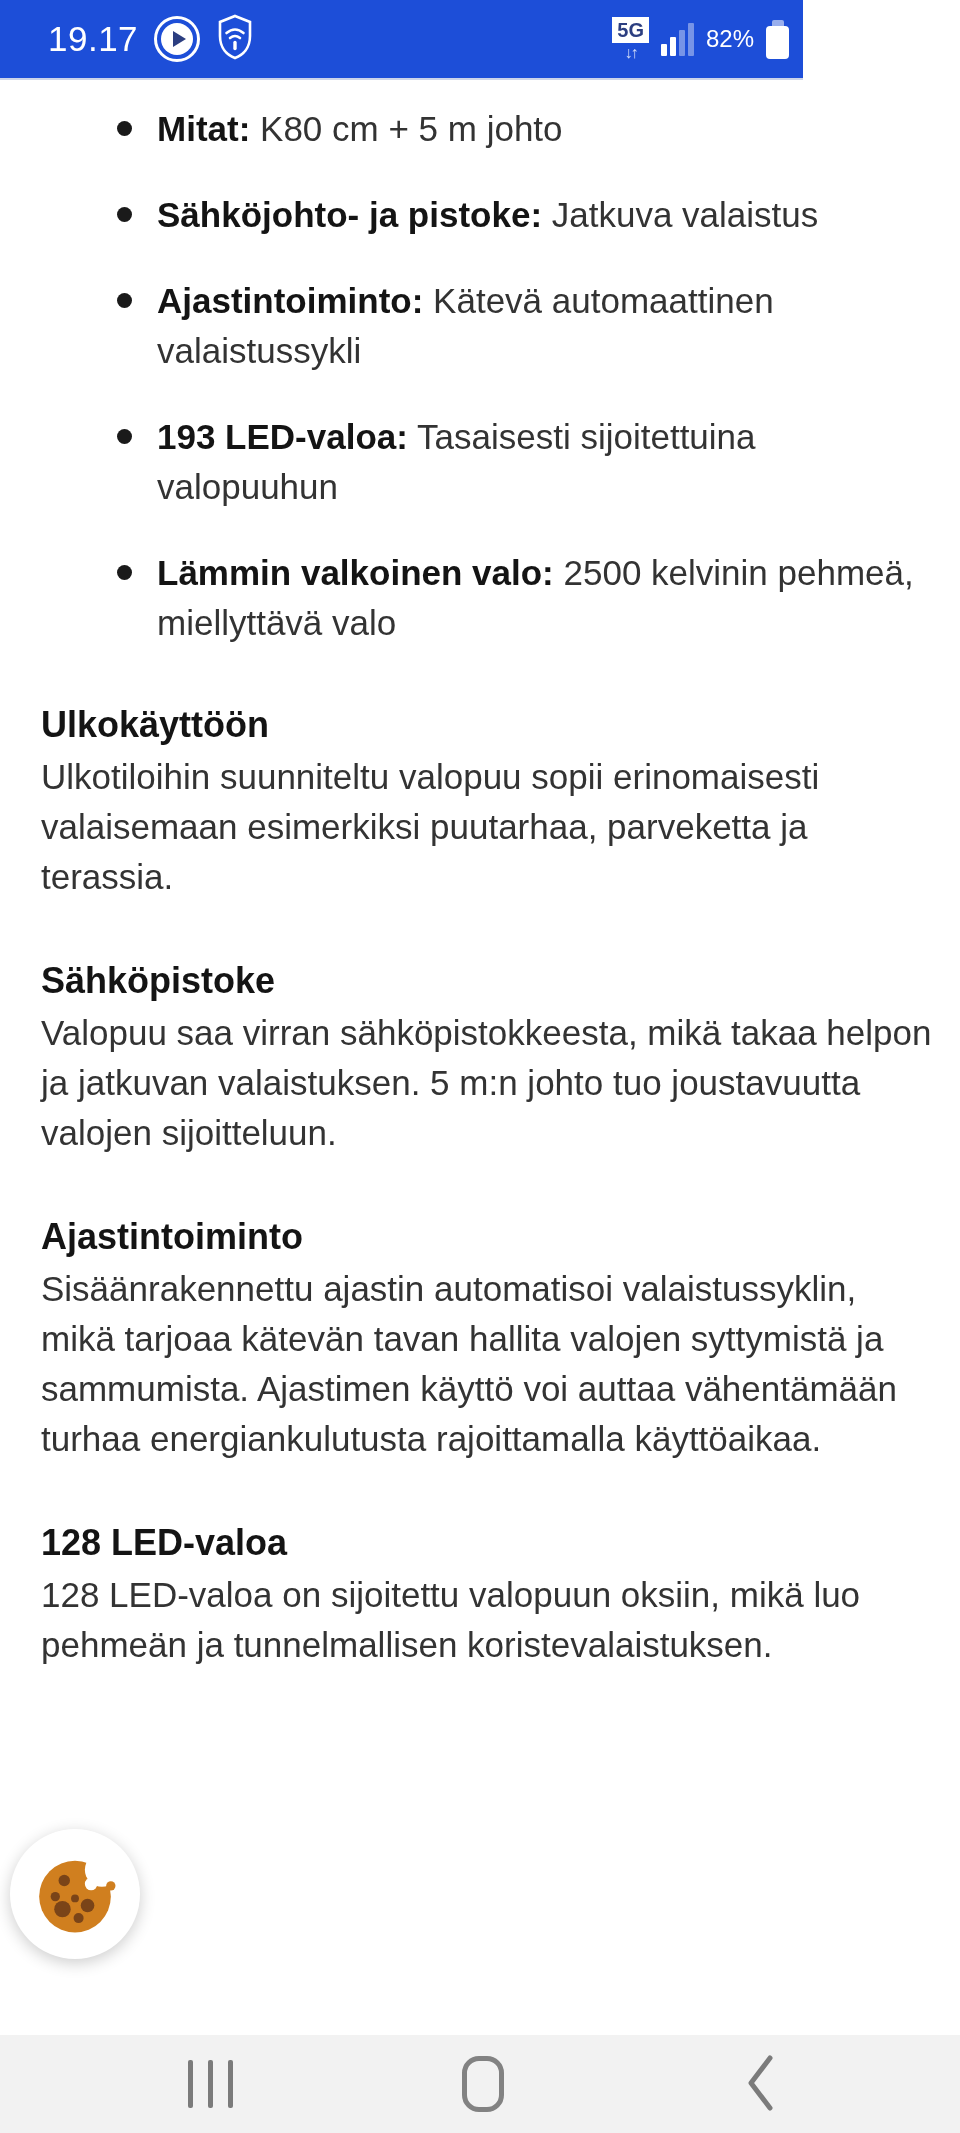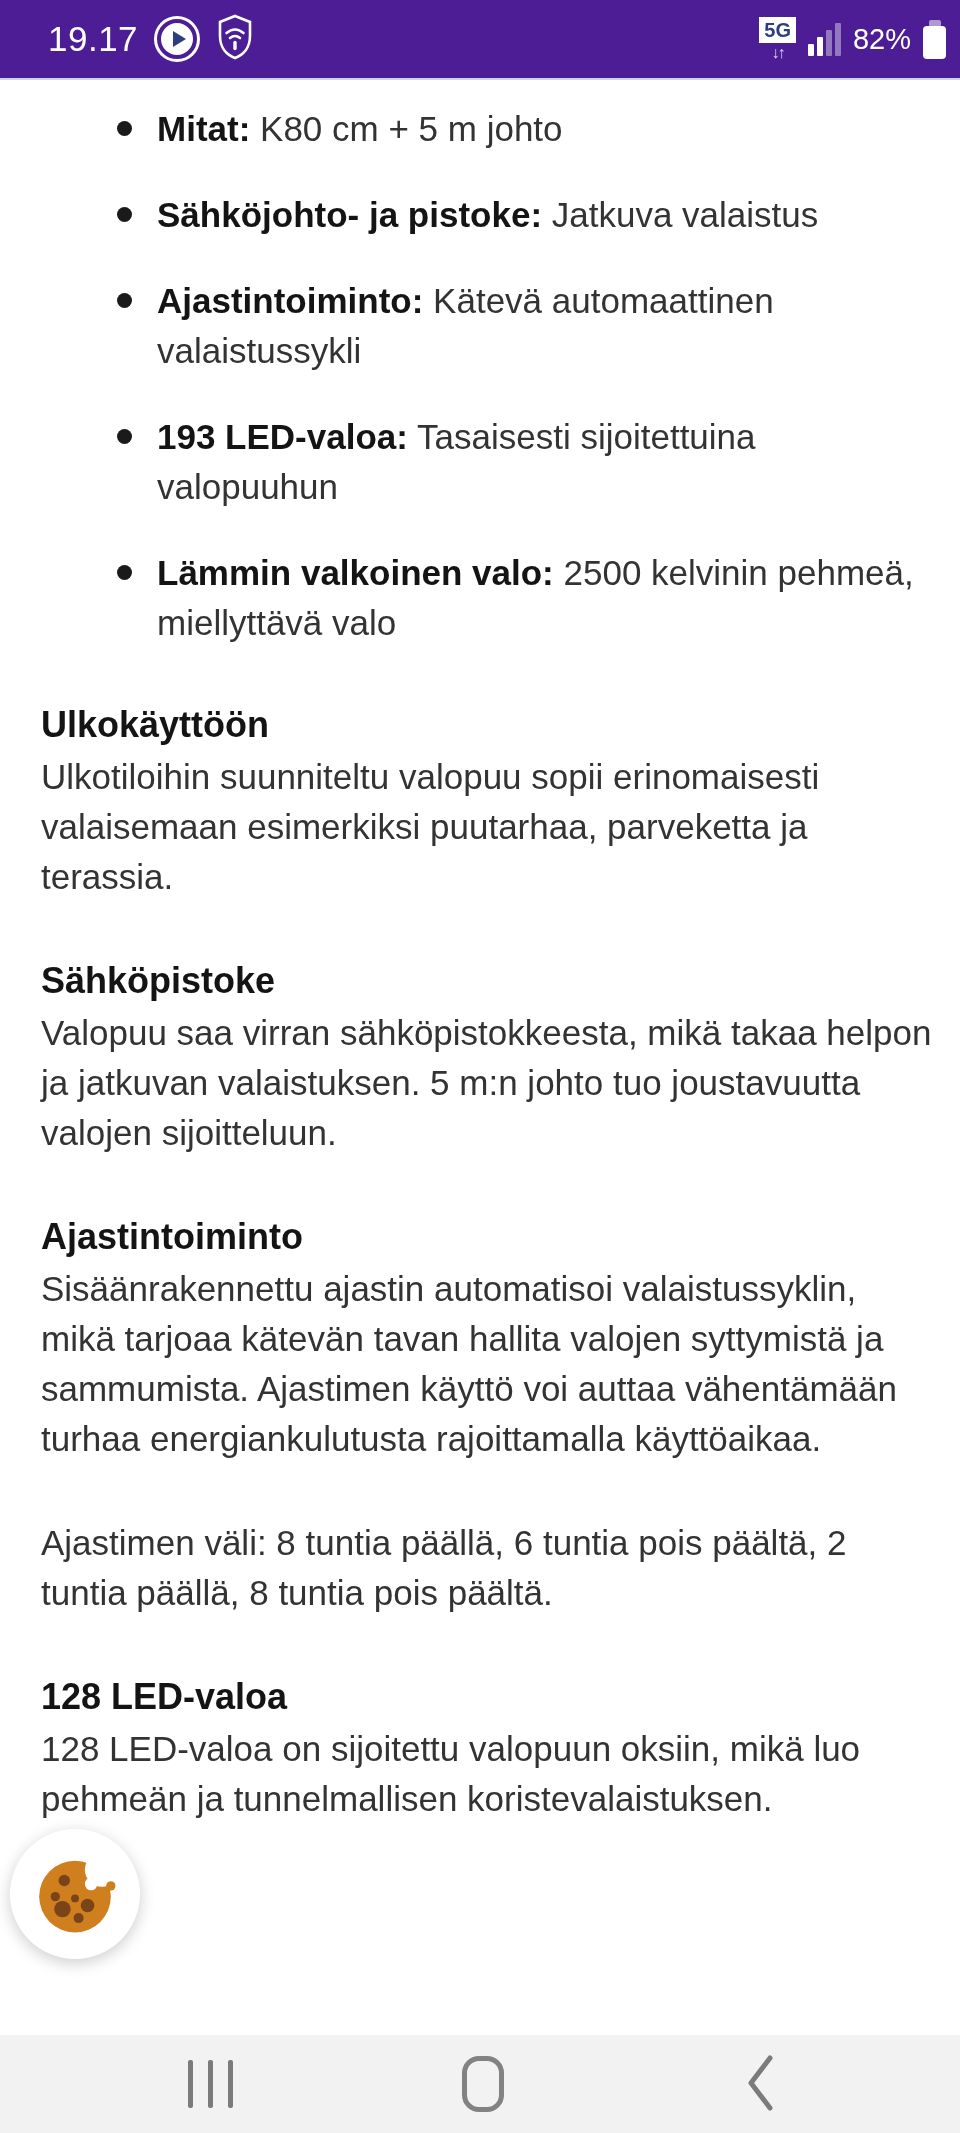--- a/index.html
+++ b/index.html
@@ -5,22 +5,22 @@
   * { margin:0; padding:0; box-sizing:border-box; }
   html,body { width:960px; }
   body {
     width:960px; height:2133px; position:relative; overflow:hidden;
     background:#ffffff;
     font-family:"Liberation Sans", sans-serif;
     color:#333333;
   }
   
   .statusbar {
-    position:absolute; top:0; left:0; width:960px; height:80px;
-    background:#4c1d95; color:#ffffff;
+    position:absolute; top:0; left:0; width:803px; height:80px;
+    background:#1d4ed8; color:#ffffff;
     display:flex; align-items:center; justify-content:space-between;
     padding:0 14px 0 48px;
     border-bottom:2px solid #ccd4ea;
     z-index:30;
   }
   .sb-left { display:flex; align-items:center; gap:16px; }
   .sb-time { font-size:35px; font-weight:500; letter-spacing:0.5px; }
   .play-outer { width:46px; height:46px; border:3px solid #fff; border-radius:50%;
     display:flex; align-items:center; justify-content:center; }
   .play-inner { width:32px; height:32px; background:#fff; border-radius:50%;
@@ -31,21 +31,21 @@
   .badge5g { display:flex; flex-direction:column; align-items:center; line-height:1; }
   .badge5g .box { background:#ffffff; color:#2c3e80; font-weight:bold; font-size:20px;
     padding:3px 5px; border-radius:0; }
   .badge5g .arrows { font-size:16px; color:rgba(255,255,255,.78); margin-top:2px; letter-spacing:-2px; }
   .signal { display:flex; align-items:flex-end; gap:3px; height:34px; }
   .signal i { display:block; width:6px; border-radius:1px; }
   .signal .b1 { height:12px; background:#ffffff; }
   .signal .b2 { height:19px; background:#ffffff; }
   .signal .b3 { height:26px; background:rgba(255,255,255,.4); }
   .signal .b4 { height:33px; background:rgba(255,255,255,.4); }
-  .sb-batt-text { font-size:29px; }
+  .sb-batt-text { font-size:24px; }
   .battery { display:flex; flex-direction:column; align-items:center; }
   .battery .cap { width:12px; height:6px; background:rgba(255,255,255,.55); border-radius:2px 2px 0 0; }
   .battery .body { width:23px; height:33px; background:#ffffff; border-radius:4px; }
   
   .content { position:absolute; top:82px; left:0; width:960px; padding:22px 27px 0 41px;
     font-size:35px; line-height:50px; color:#333333; z-index:1; }
   .content strong, .content h3 { color:#141414; }
   ul.features { list-style:none; padding-left:116px; margin:0 0 52px 0; }
   ul.features li { position:relative; margin-bottom:36px; }
   ul.features li:last-child { margin-bottom:16px; }
@@ -125,21 +125,20 @@
   </section>
 
   <section>
     <h3>Sähköpistoke</h3>
     <p>Valopuu saa virran sähköpistokkeesta, mikä takaa helpon ja jatkuvan valaistuksen. 5 m:n johto tuo joustavuutta valojen sijoitteluun.</p>
   </section>
 
   <section>
     <h3>Ajastintoiminto</h3>
     <p>Sisäänrakennettu ajastin automatisoi valaistussyklin, mikä tarjoaa kätevän tavan hallita valojen syttymistä ja sammumista. Ajastimen käyttö voi auttaa vähentämään turhaa energiankulutusta rajoittamalla käyttöaikaa.</p>
-    <p>Ajastimen väli: 8 tuntia päällä, 6 tuntia pois päältä, 2 tuntia päällä, 8 tuntia pois päältä.</p>
   </section>
 
   <section>
     <h3>128 LED-valoa</h3>
     <p>128 LED-valoa on sijoitettu valopuun oksiin, mikä luo pehmeän ja tunnelmallisen koristevalaistuksen.</p>
   </section>
 </main>
 
 <button class="cookie-btn">
   <span>

